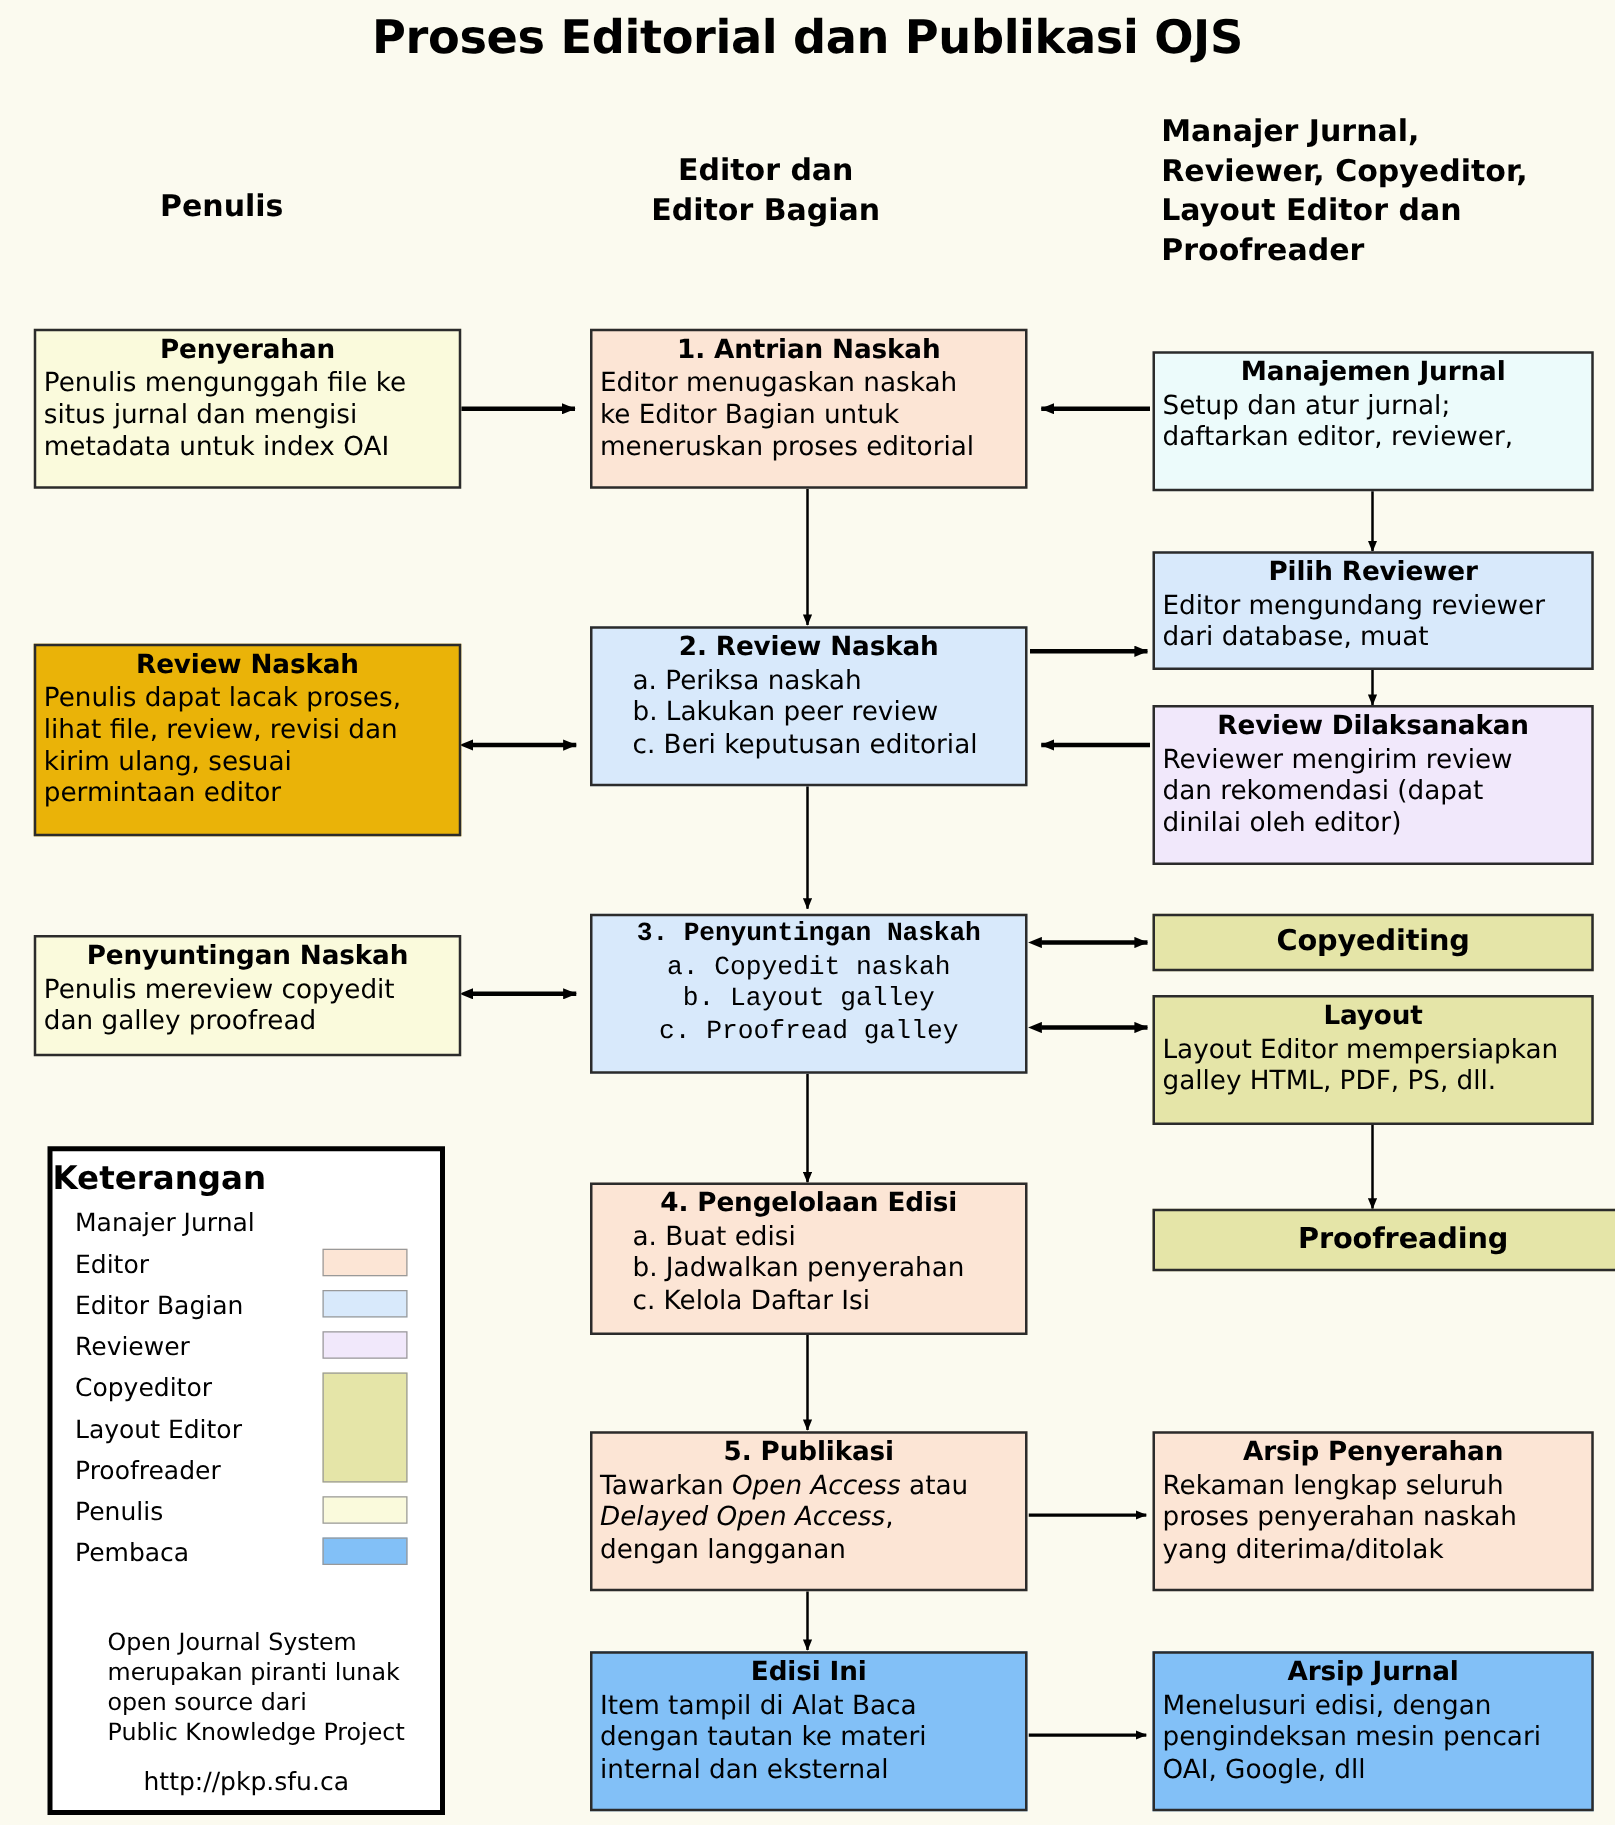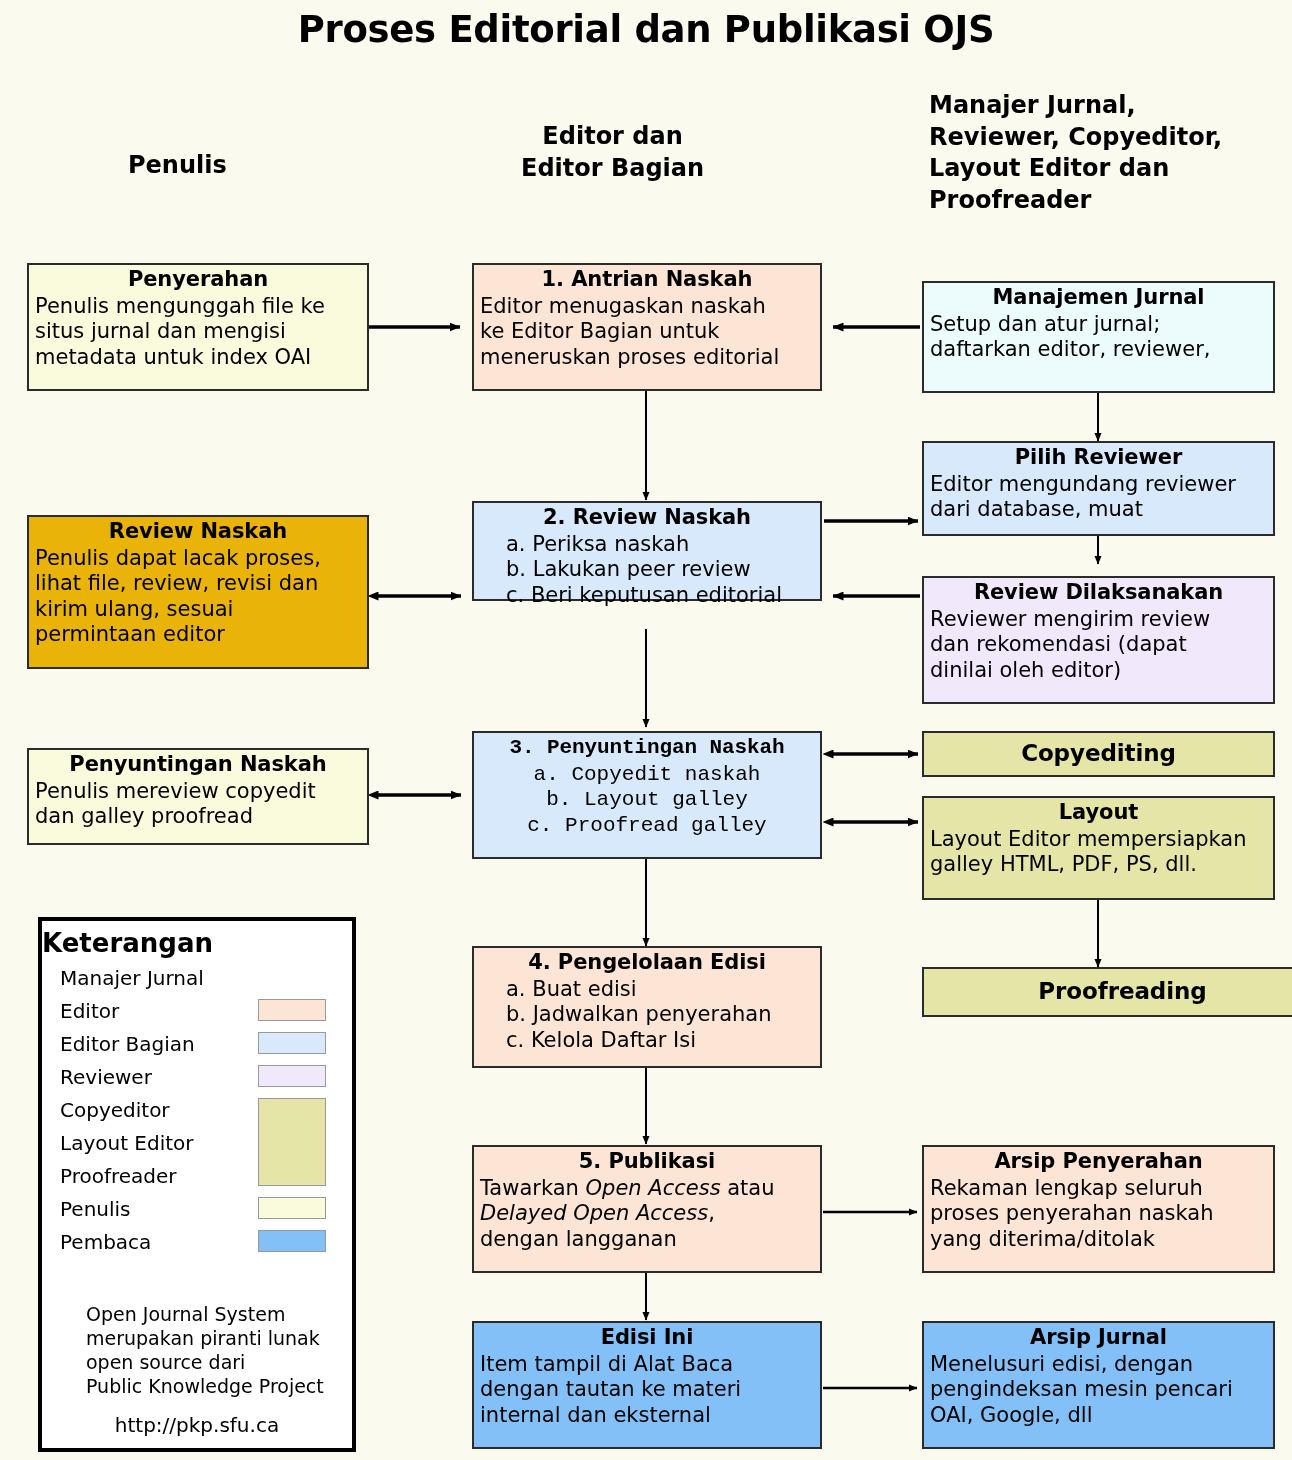--- a/index.html
+++ b/index.html
@@ -219,30 +219,30 @@
   <div class="node" style="left:27px; top:515px; width:342px; height:154px; background:#eab308;">
     <span class="ttl">Review Naskah</span>
     <span class="bdy">
       <span class="ln">Penulis dapat lacak proses,</span>
       <span class="ln">lihat file, review, revisi dan</span>
       <span class="ln">kirim ulang, sesuai</span>
       <span class="ln">permintaan editor</span>
     </span>
   </div>
 
-  <div class="node" style="left:472px; top:501px; width:350px; height:100px; background:#d8e9fb;">
+  <div class="node" style="left:472px; top:501px; width:350px; height:128px; background:#d8e9fb;">
     <span class="ttl">2. Review Naskah</span>
     <span class="bdy">
       <span class="ln ind">a. Periksa naskah</span>
       <span class="ln ind">b. Lakukan peer review</span>
       <span class="ln ind">c. Beri keputusan editorial</span>
     </span>
   </div>
 
-  <div class="node" style="left:922px; top:564px; width:353px; height:128px; background:#f1e8fb;margin-top:12px;">
+  <div class="node" style="left:922px; top:564px; width:353px; height:128px; background:#f1e8fb;">
     <span class="ttl">Review Dilaksanakan</span>
     <span class="bdy">
       <span class="ln">Reviewer mengirim review</span>
       <span class="ln">dan rekomendasi (dapat</span>
       <span class="ln">dinilai oleh editor)</span>
     </span>
   </div>
 
   <div class="node" style="left:27px; top:748px; width:342px; height:97px; background:#fafadc;">
     <span class="ttl">Penyuntingan Naskah</span>

